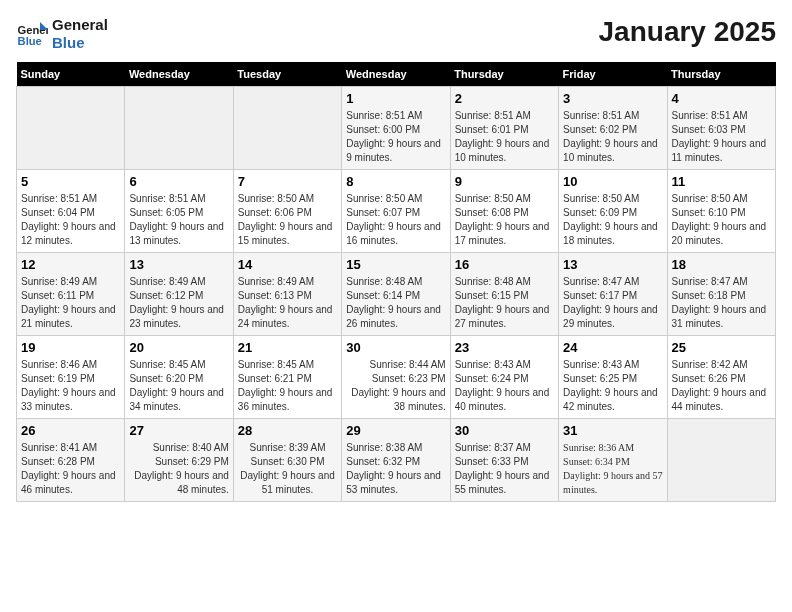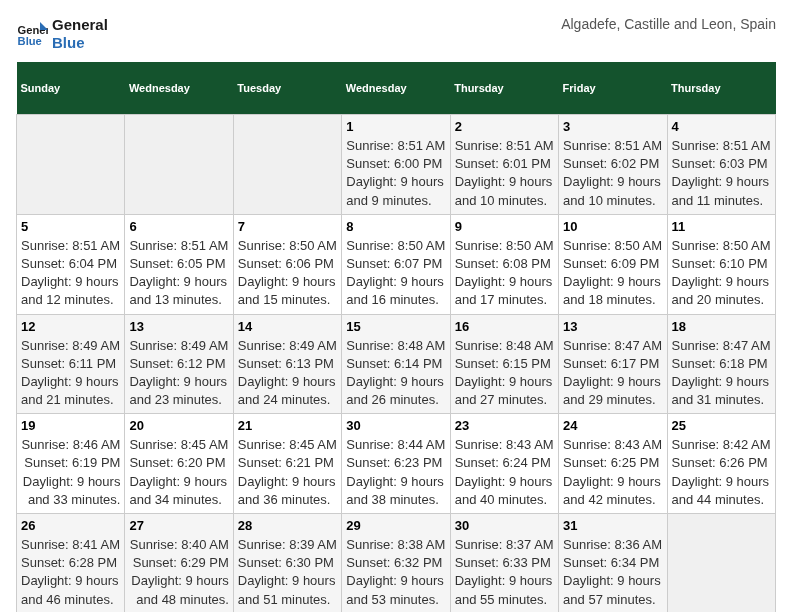--- a/index.html
+++ b/index.html
@@ -36,23 +36,23 @@
     .subtitle {
       font-size: 14px;
       color: #555;
     }
     table {
       width: 100%;
       border-collapse: collapse;
       font-size: 10.5px;
     }
     thead tr th {
-      background-color: #14532d;
+      background-color: #000000;
       color: #fff;
-      padding: 20px 4px;
+      padding: 6px 4px;
       text-align: left;
       font-weight: bold;
       font-size: 11px;
     }
     tbody tr td {
       border: 1px solid #ccc;
       vertical-align: top;
       padding: 4px;
       min-height: 80px;
       width: calc(100% / 7);
@@ -63,21 +63,21 @@
     tbody tr:nth-child(even) td {
       background-color: #fff;
     }
     .day-number {
       font-weight: bold;
       font-size: 13px;
       margin-bottom: 3px;
       display: block;
     }
     .day-info {
-      font-size: 13px;
+      font-size: 10px;
       color: #333;
       line-height: 1.4;
     }
     .empty-cell {
       background-color: #f0f0f0 !important;
     }
   </style>
 </head>
 <body>
 
@@ -87,21 +87,21 @@
       <text x="2" y="20" font-size="14" font-weight="bold" fill="#1a1a1a">General</text>
       <text x="2" y="34" font-size="14" font-weight="bold" fill="#2a6db5">Blue</text>
       <polygon points="30,5 40,15 30,15" fill="#2a6db5"></polygon>
     </svg>
     <div style="display:flex;flex-direction:column;line-height:1.2">
       <span style="font-size:15px;font-weight:bold;color:#1a1a1a;">General</span>
       <span style="font-size:15px;font-weight:bold;color:#2a6db5;">Blue</span>
     </div>
   </div>
   <div class="title-block">
-    <div class="subtitle">Algadefe, Castille and Leon, Spain</div>
+    <div class="main-title">January 2025</div>
   </div>
 </div>
 
 <table>
   <thead>
     <tr>
     <th>Sunday</th>
         <th>Wednesday</th>
         <th>Tuesday</th>
         <th>Wednesday</th>
@@ -224,39 +224,39 @@
         <td>
           <span class="day-number">18</span>
           <div class="day-info" style="white-space: pre-line;">Sunrise: 8:47 AM
 Sunset: 6:18 PM
 Daylight: 9 hours and 31 minutes.</div>
         </td>
       </tr>
       <tr>
         <td>
           <span class="day-number">19</span>
-          <div class="day-info" style="white-space: pre-line; text-align: right;">Sunrise: 8:46 AM
+          <div class="day-info" style="white-space: pre-line;">Sunrise: 8:46 AM
 Sunset: 6:19 PM
 Daylight: 9 hours and 33 minutes.</div>
         </td>
         <td>
           <span class="day-number">20</span>
           <div class="day-info" style="white-space: pre-line;">Sunrise: 8:45 AM
 Sunset: 6:20 PM
 Daylight: 9 hours and 34 minutes.</div>
         </td>
         <td>
           <span class="day-number">21</span>
           <div class="day-info" style="white-space: pre-line;">Sunrise: 8:45 AM
 Sunset: 6:21 PM
 Daylight: 9 hours and 36 minutes.</div>
         </td>
         <td>
           <span class="day-number">30</span>
-          <div class="day-info" style="white-space: pre-line;">Sunrise: 8:44 AM
+          <div class="day-info" style="white-space: pre-line; text-align: right;">Sunrise: 8:44 AM
 Sunset: 6:23 PM
 Daylight: 9 hours and 38 minutes.</div>
         </td>
         <td>
           <span class="day-number">23</span>
           <div class="day-info" style="white-space: pre-line;">Sunrise: 8:43 AM
 Sunset: 6:24 PM
 Daylight: 9 hours and 40 minutes.</div>
         </td>
         <td>
@@ -280,38 +280,38 @@
 Daylight: 9 hours and 46 minutes.</div>
         </td>
         <td>
           <span class="day-number">27</span>
           <div class="day-info" style="white-space: pre-line; text-align: right;">Sunrise: 8:40 AM
 Sunset: 6:29 PM
 Daylight: 9 hours and 48 minutes.</div>
         </td>
         <td>
           <span class="day-number">28</span>
-          <div class="day-info" style="white-space: pre-line;">Sunrise: 8:39 AM
+          <div class="day-info" style="white-space: pre-line; text-align: center;">Sunrise: 8:39 AM
 Sunset: 6:30 PM
 Daylight: 9 hours and 51 minutes.</div>
         </td>
         <td>
           <span class="day-number">29</span>
           <div class="day-info" style="white-space: pre-line;">Sunrise: 8:38 AM
 Sunset: 6:32 PM
 Daylight: 9 hours and 53 minutes.</div>
         </td>
         <td>
           <span class="day-number">30</span>
           <div class="day-info" style="white-space: pre-line;">Sunrise: 8:37 AM
 Sunset: 6:33 PM
 Daylight: 9 hours and 55 minutes.</div>
         </td>
         <td>
           <span class="day-number">31</span>
-          <div class="day-info" style="white-space: pre-line;">Sunrise: 8:36 AM
+          <div class="day-info" style="white-space: pre-line; font-family: Liberation Serif, serif;">Sunrise: 8:36 AM
 Sunset: 6:34 PM
 Daylight: 9 hours and 57 minutes.</div>
         </td>
         <td class="empty-cell"></td>
       </tr>
     </tbody>
 </table>
 
 </body></html>

